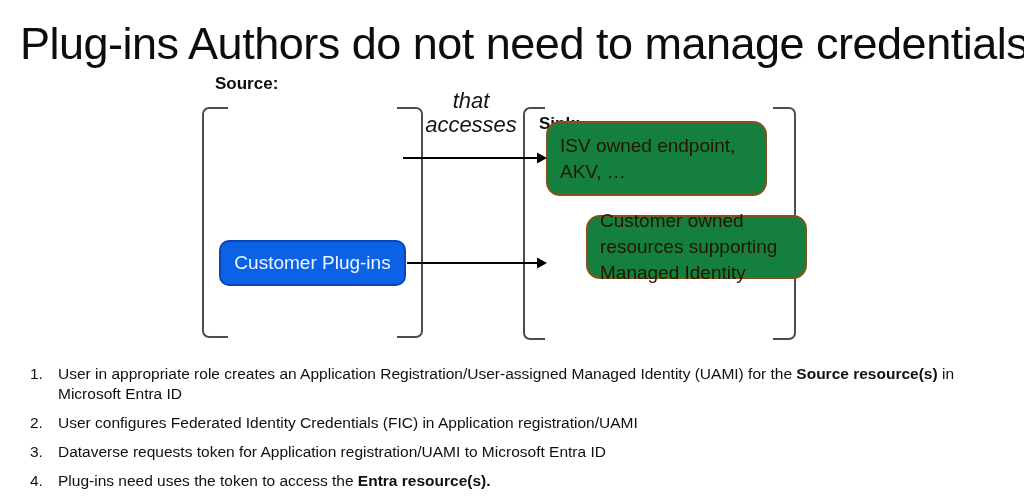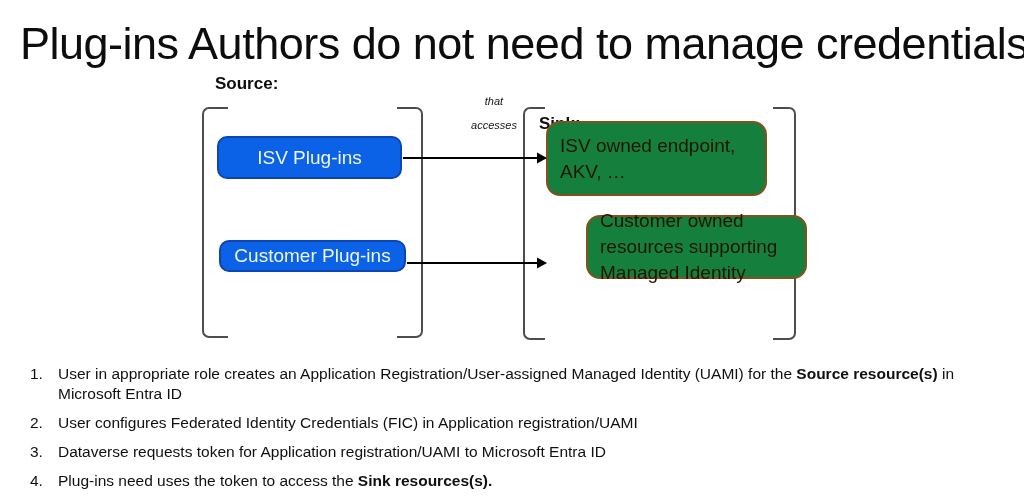--- a/index.html
+++ b/index.html
@@ -35,24 +35,24 @@
   .col-label {
     position: absolute;
     font-size: 17px;
     font-weight: 700;
     color: #0d0d0d;
   }
   .source-label { left: 215px; top: 74px; }
   .sink-label   { left: 539px; top: 74px; margin-top: 40px; }
   .connector-label {
     position: absolute;
-    left: 447px; top: 89px;
+    left: 424px; top: 89px;
     width: 94px;
     text-align: center;
-    font-size: 11px;
+    font-size: 22px;
     font-style: italic;
     line-height: 24px;
     color: #141414;
     white-space: pre-line;
   }
   .bracket {
     position: absolute;
     top: 107px;
   }
   .bracket-left {
@@ -77,21 +77,21 @@
     border: 2px solid #0a46b4;
     border-radius: 10px;
     color: #eef6ff;
     font-size: 19px;
     display: flex;
     align-items: center;
     justify-content: center;
     text-align: center;
   }
   .source-box-1 { left: 217px; top: 136px; width: 185px; height: 43px; }
-  .source-box-2 { left: 219px; top: 240px; width: 187px; height: 32px; }
+  .source-box-2 { left: 219px; top: 240px; width: 187px; height: 46px; }
   .sink-box {
     position: absolute;
     background: #15803d;
     border: 2px solid #84501e;
     border-radius: 14px;
     color: #231505;
     font-size: 19px;
     line-height: 26px;
     padding: 9px 12px;
     display: flex;
@@ -134,23 +134,20 @@
   <div class="col-label sink-label">Sink:</div>
 
   <div class="connector-label">that
 accesses</div>
 
   <div class="bracket bracket-left src-bl"></div>
   <div class="bracket bracket-right src-br"></div>
   <div class="bracket bracket-left snk-bl"></div>
   <div class="bracket bracket-right snk-br"></div>
 
-  <div class="source-box source-box-1">
-    <span>ISV Plug-ins</span>
-  </div>
   <div class="source-box source-box-2">
     <span>Customer Plug-ins</span>
   </div>
 
   <div class="sink-box sink-box-1">
     <span>ISV owned endpoint,
 AKV, …</span>
   </div>
   <div class="sink-box sink-box-2">
     <span>Customer owned
@@ -175,17 +172,17 @@
     <li class="step">
       <span class="step-number">2.</span>
       <span class="step-text"><span>User configures Federated Identity Credentials (FIC) in Application registration/UAMI</span><b></b><span></span></span>
     </li>
     <li class="step">
       <span class="step-number">3.</span>
       <span class="step-text"><span>Dataverse requests token for Application registration/UAMI to Microsoft Entra ID</span><b></b><span></span></span>
     </li>
     <li class="step">
       <span class="step-number">4.</span>
-      <span class="step-text"><span>Plug-ins need uses the token to access the </span><b>Sink resources(s).</b><span></span></span>
+      <span class="step-text"><span>Plug-ins need uses the token to access the </span><b>Entra resource(s).</b><span></span></span>
     </li>
   </ol>
 
 </div>
 
 </body></html>

